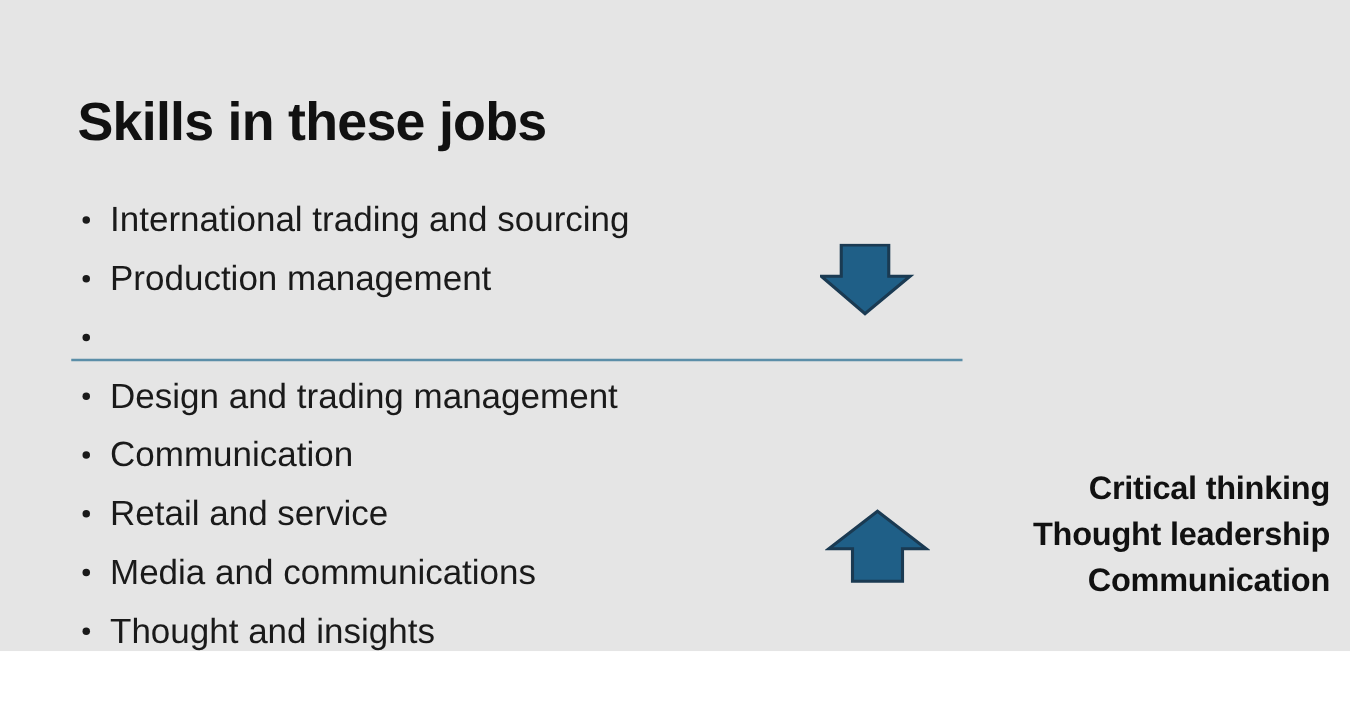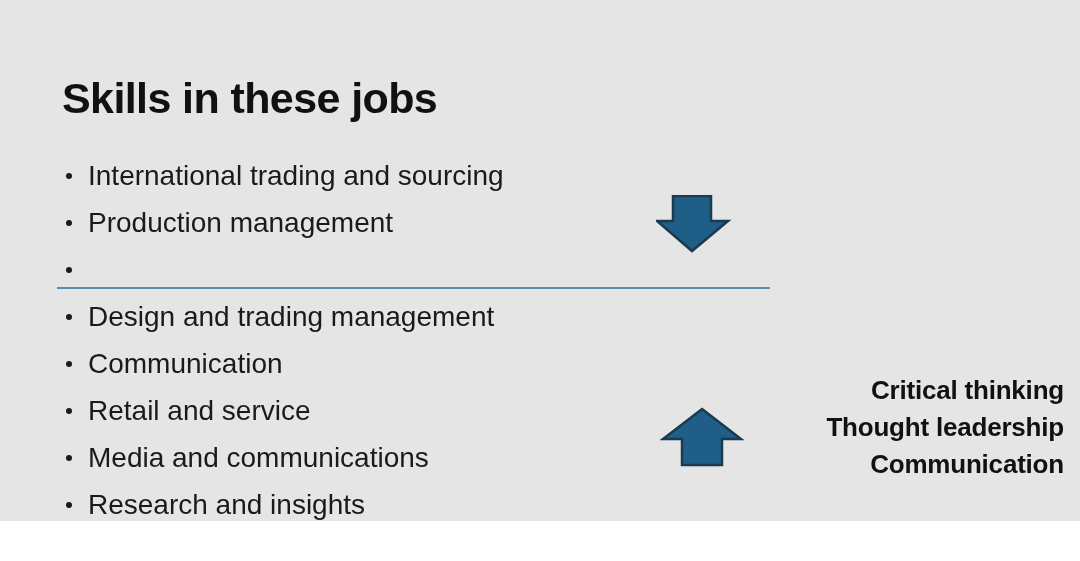--- a/index.html
+++ b/index.html
@@ -137,21 +137,21 @@
     <li>
       <span class="bullet-dot"></span>
       <span>Retail and service</span>
     </li>
     <li>
       <span class="bullet-dot"></span>
       <span>Media and communications</span>
     </li>
     <li>
       <span class="bullet-dot"></span>
-      <span>Research and insights</span>
+      <span>Thought and insights</span>
     </li>
   </ul>
 
   <div id="divider-line"></div>
 
   <svg id="arrow-down" class="arrow" viewBox="0 0 80 58">
     <polygon points="17,1 55,1 55,26 72,26 36,56 1,26 17,26" fill="#1f5f87" stroke="#1a3a52" stroke-width="2.5" stroke-linejoin="miter"></polygon>
   </svg>
 
   <svg id="arrow-up" class="arrow" viewBox="0 0 84 60">

